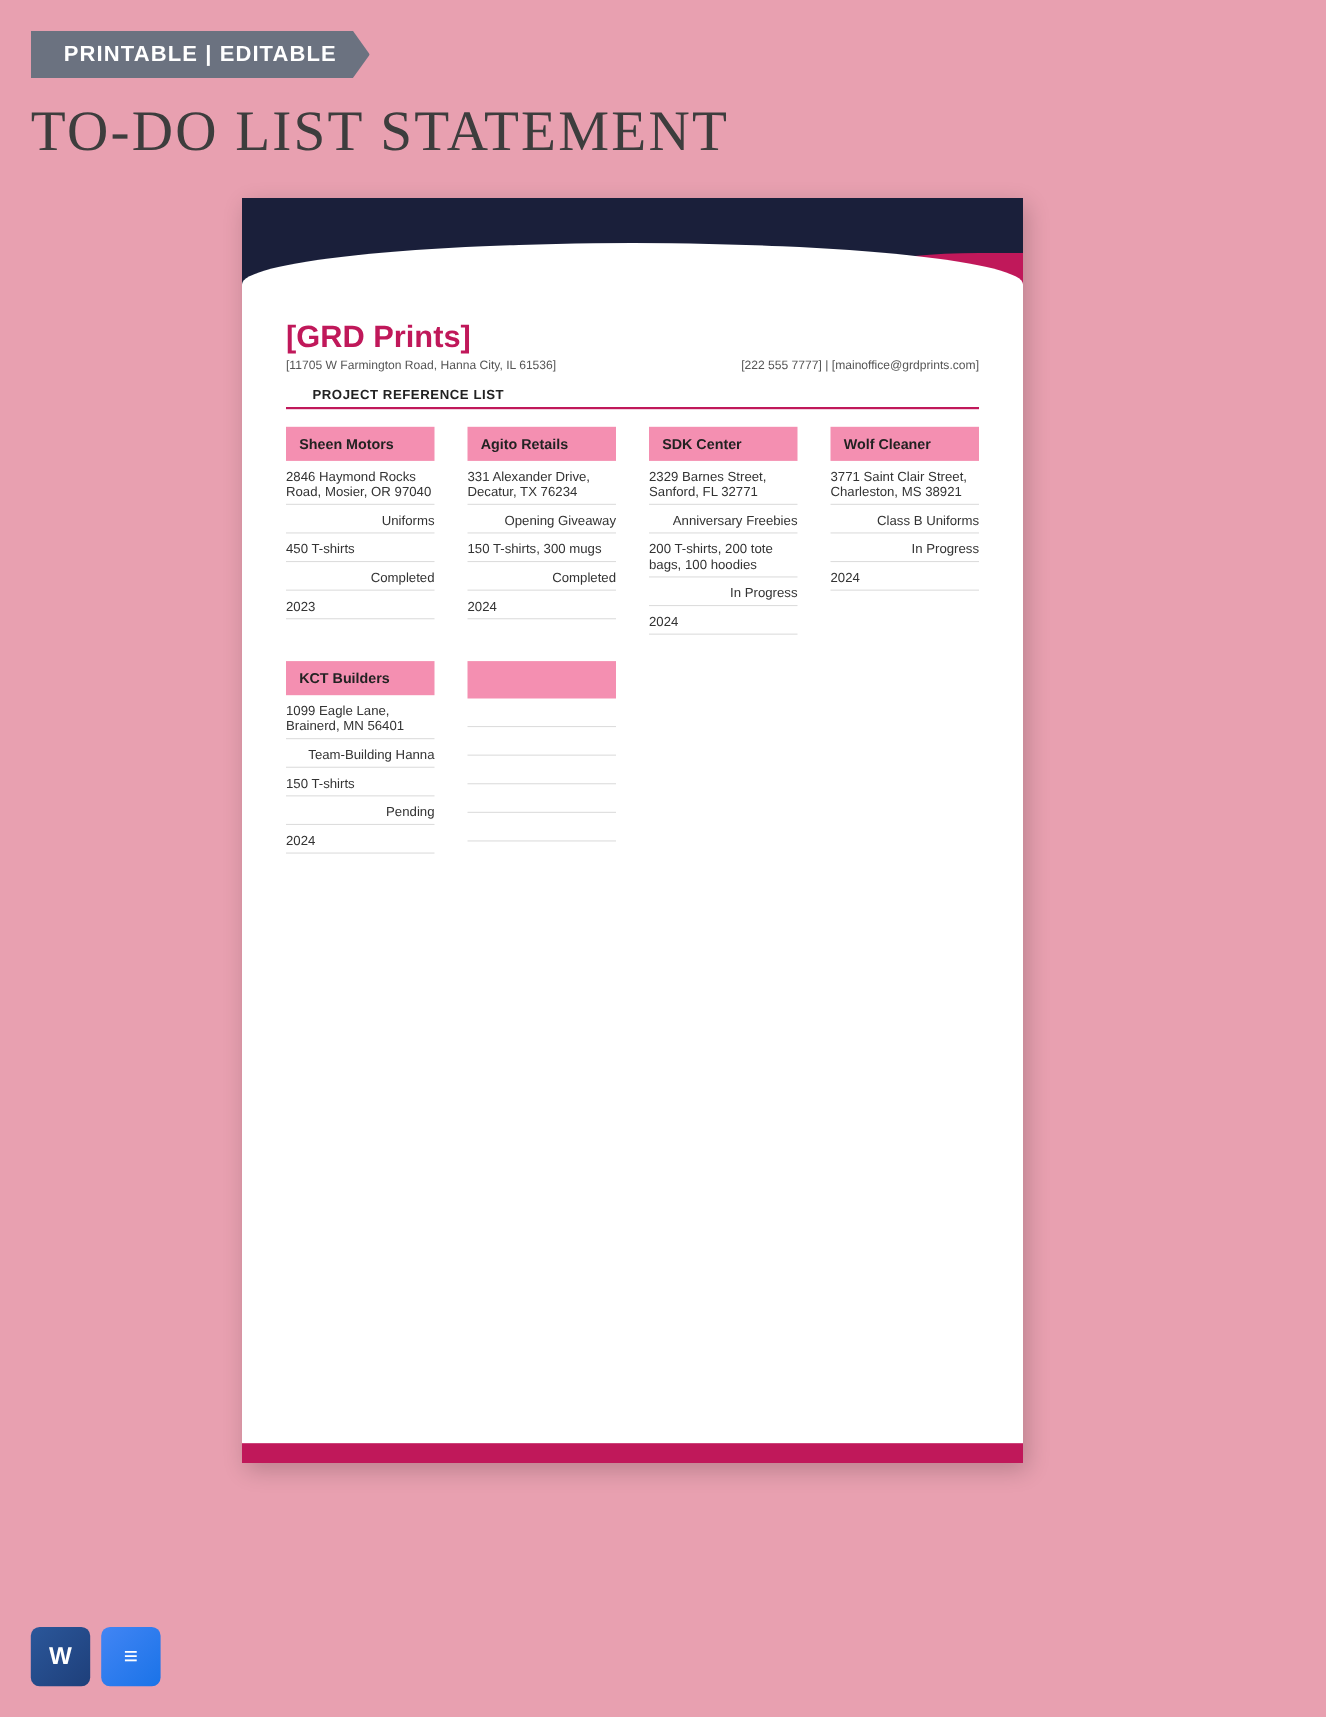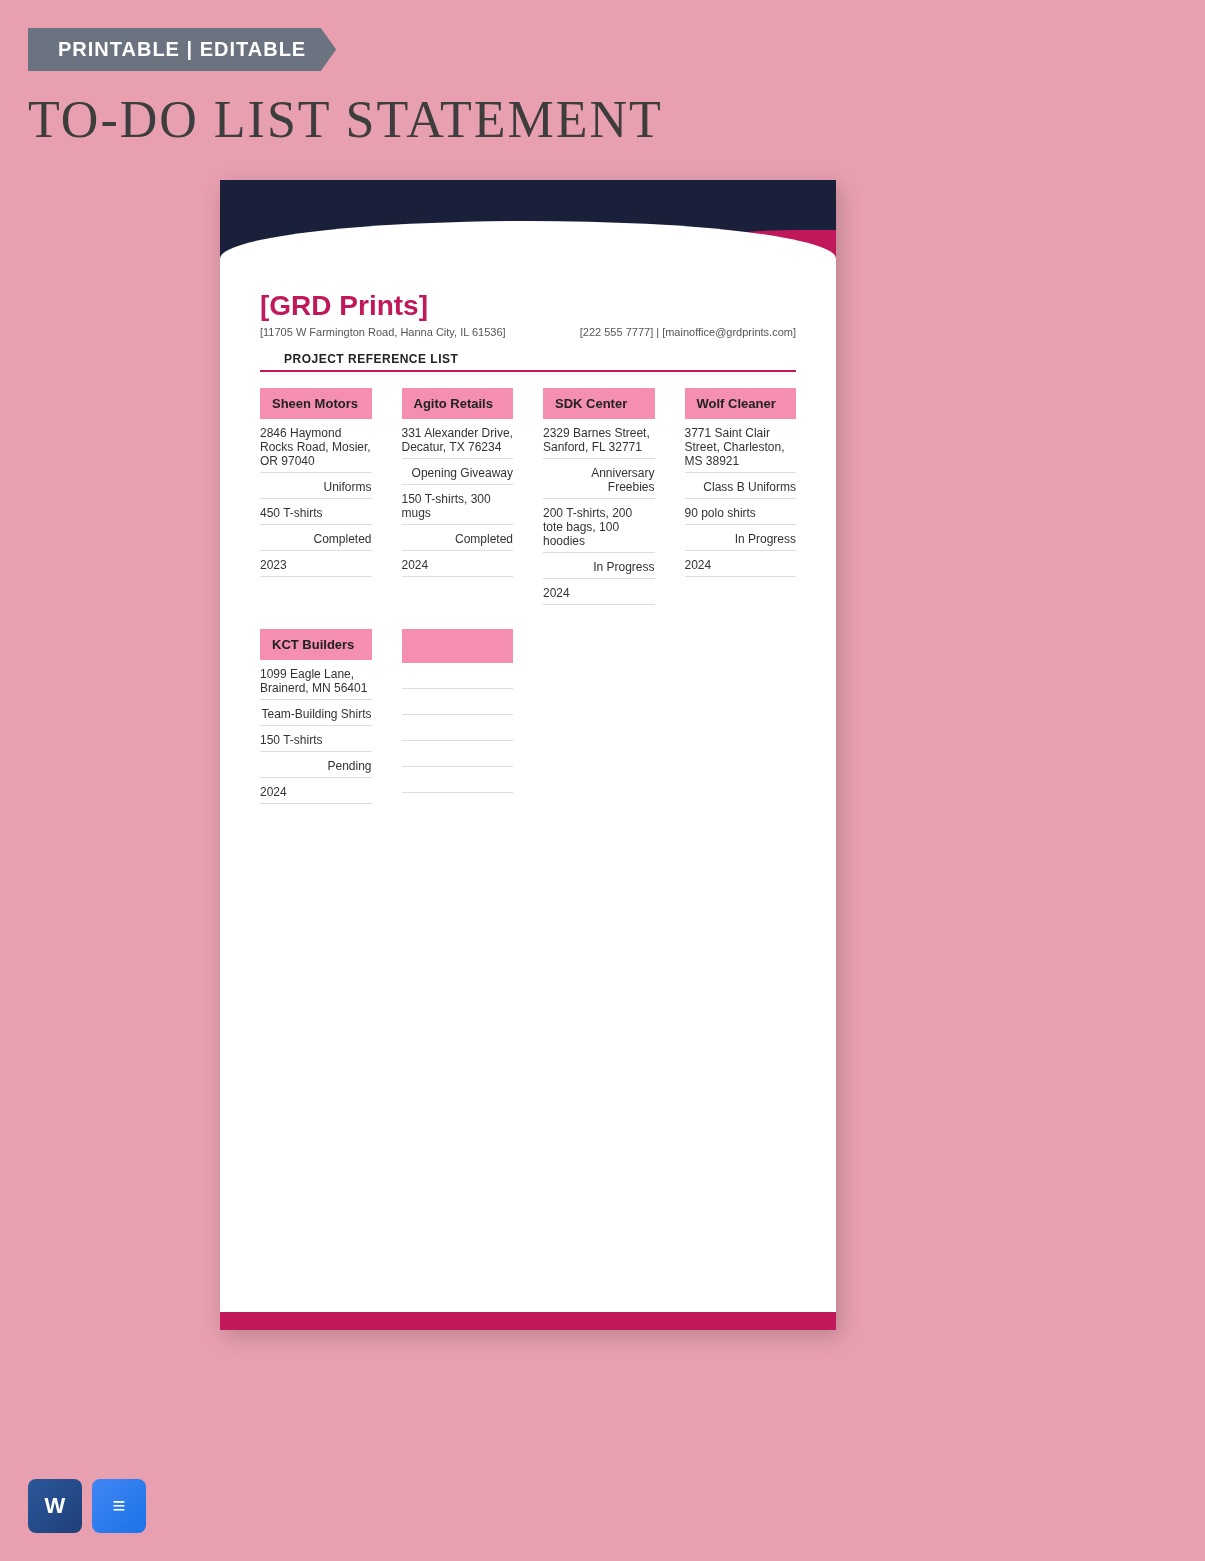--- a/index.html
+++ b/index.html
@@ -38,21 +38,21 @@
       font-family: Georgia, serif;
       letter-spacing: 2px;
       font-weight: 300;
     }
 
     
     .document {
       position: absolute;
       top: 180px;
       left: 220px;
-      width: 616px;
+      width: 710px;
       min-height: 1150px;
       background: white;
       box-shadow: 4px 6px 20px rgba(0,0,0,0.2);
     }
 
     
     .doc-header {
       width: 100%;
       height: 90px;
       background: #1a1f3a;
@@ -238,28 +238,27 @@
         <div class="project-field">2329 Barnes Street, Sanford, FL 32771</div>
         <div class="project-field italic">Anniversary Freebies</div>
         <div class="project-field">200 T-shirts, 200 tote bags, 100 hoodies</div>
         <div class="project-field italic">In Progress</div>
         <div class="project-field">2024</div>
       </div>
         <div class="project-card">
         <div class="project-card-header">Wolf Cleaner</div>
         <div class="project-field">3771 Saint Clair Street, Charleston, MS 38921</div>
         <div class="project-field italic">Class B Uniforms</div>
-        <div class="project-field">90 polo shirts</div>
         <div class="project-field italic">In Progress</div>
         <div class="project-field">2024</div>
       </div>
         <div class="project-card">
         <div class="project-card-header">KCT Builders</div>
         <div class="project-field">1099 Eagle Lane, Brainerd, MN 56401</div>
-        <div class="project-field italic">Team-Building Shirts</div>
+        <div class="project-field italic">Team-Building Hanna</div>
         <div class="project-field">150 T-shirts</div>
         <div class="project-field italic">Pending</div>
         <div class="project-field">2024</div>
       </div>
         <div class="project-card">
           <div class="empty-card-header"></div>
         <div class="project-field">&nbsp;</div>
         <div class="project-field">&nbsp;</div>
         <div class="project-field">&nbsp;</div>
         <div class="project-field">&nbsp;</div>

